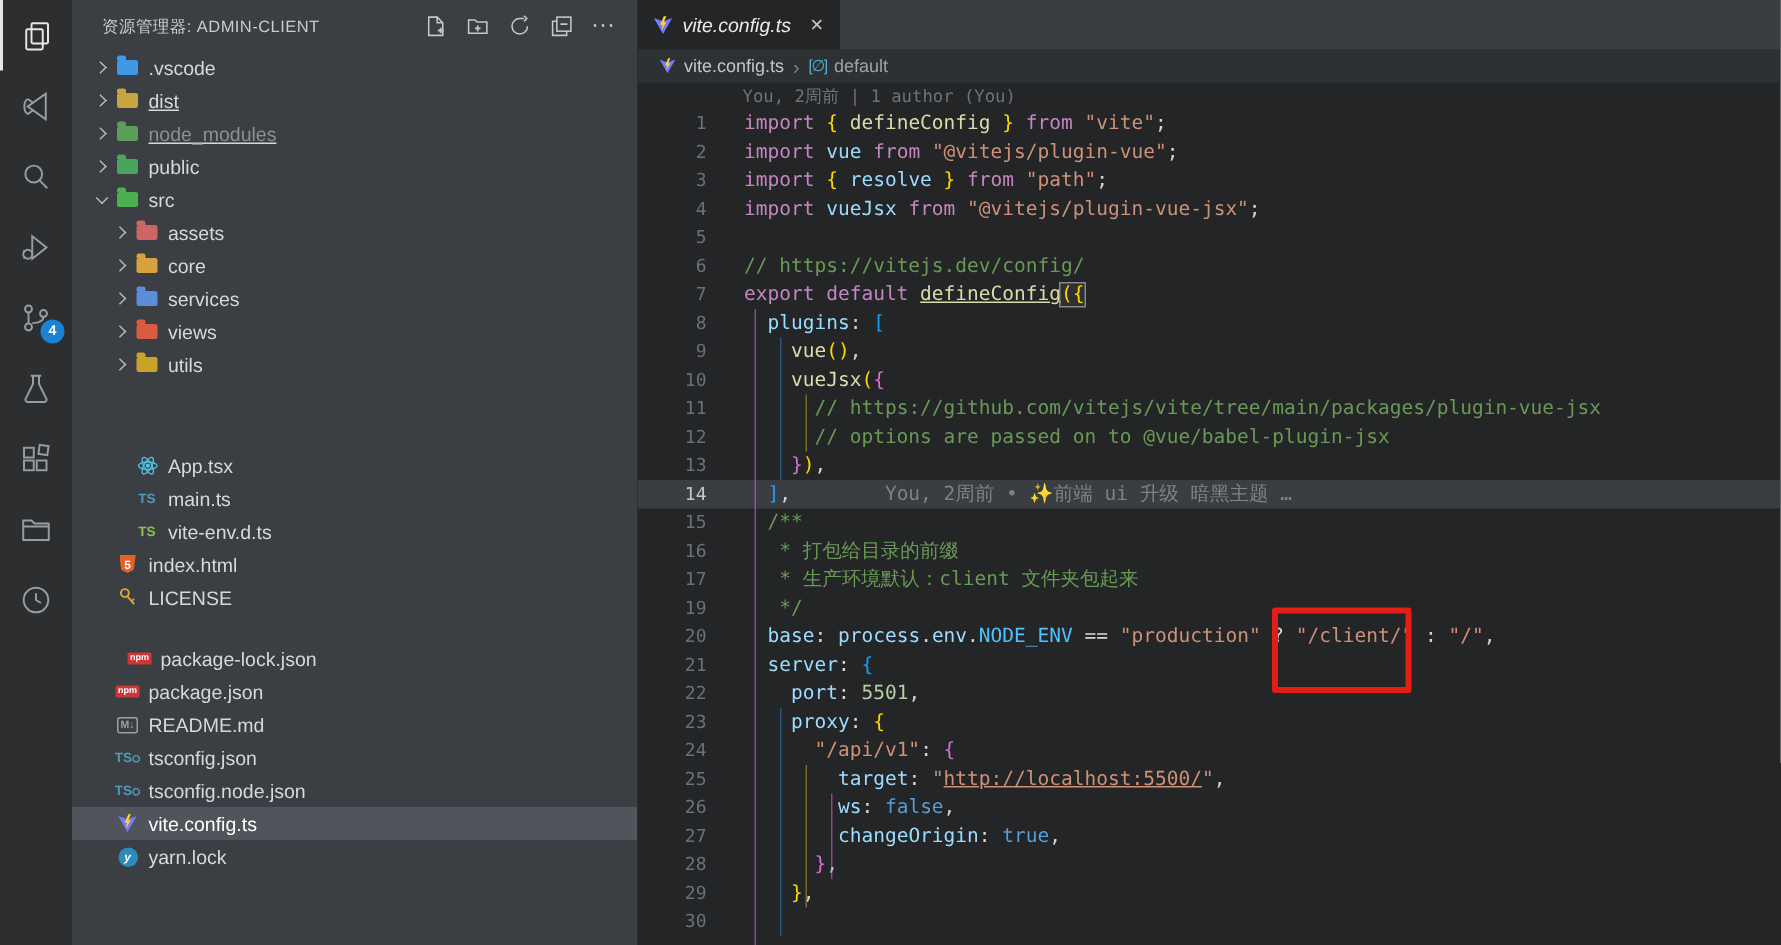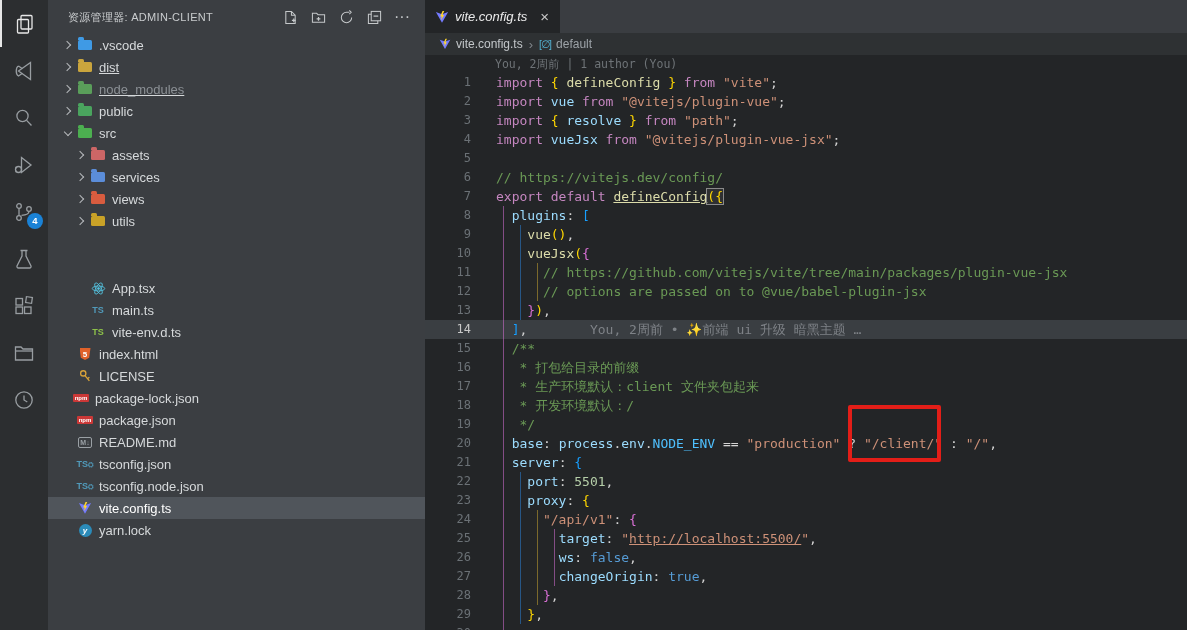--- a/index.html
+++ b/index.html
@@ -209,20 +209,27 @@
         <div class="row" style="padding-left: 25px;">
           <span class="chev right"></span>
           <span class="ficon">
             <span class="folder" style="background:#cc6666"></span>
           </span>
           <span class="lbl">assets</span>
         </div>
         <div class="row" style="padding-left: 25px;">
           <span class="chev right"></span>
           <span class="ficon">
+            <span class="folder" style="background:#d8a23f"></span>
+          </span>
+          <span class="lbl">core</span>
+        </div>
+        <div class="row" style="padding-left: 25px;">
+          <span class="chev right"></span>
+          <span class="ficon">
             <span class="folder" style="background:#5b8dd9"></span>
           </span>
           <span class="lbl">services</span>
         </div>
         <div class="row" style="padding-left: 25px;">
           <span class="chev right"></span>
           <span class="ficon">
             <span class="folder" style="background:#d85c3f"></span>
           </span>
           <span class="lbl">views</span>
@@ -270,21 +277,21 @@
         <div class="row" style="padding-left: 12px; text-align: right;">
           <span class="chev"></span>
           <span class="ficon">
             <svg width="14" height="14" viewBox="0 0 16 16" fill="none" stroke="#d9a33a" stroke-width="1.5">
               <circle cx="6" cy="5" r="3"></circle>
               <path d="M8 7.5 L13 13.5 M11 11 L13 9.5"></path>
             </svg>
           </span>
           <span class="lbl">LICENSE</span>
         </div>
-        <div class="row" style="padding-left: 8px;">
+        <div class="row" style="padding-left: 20px; margin-top: 19px;">
           <span class="chev"></span>
           <span class="ficon">
             <span class="npmbox">npm</span>
           </span>
           <span class="lbl">package-lock.json</span>
         </div>
         <div class="row" style="padding-left: 12px;">
           <span class="chev"></span>
           <span class="ficon">
             <span class="npmbox">npm</span>
@@ -366,21 +373,20 @@
           <div class="code-line"><span class="ln">8</span><span class="lc"><span class="pu">  </span><span class="vr">plugins</span><span class="pu">: </span><span class="bb">[</span></span></div>
           <div class="code-line"><span class="ln">9</span><span class="lc"><span class="pu">    </span><span class="fn">vue</span><span class="by">()</span><span class="pu">,</span></span></div>
           <div class="code-line"><span class="ln">10</span><span class="lc"><span class="pu">    </span><span class="fn">vueJsx</span><span class="by">(</span><span class="bp">{</span></span></div>
           <div class="code-line"><span class="ln">11</span><span class="lc"><span class="cm">      // </span><span class="cml">https://github.com/vitejs/vite/tree/main/packages/plugin-vue-jsx</span></span></div>
           <div class="code-line"><span class="ln">12</span><span class="lc"><span class="cm">      // options are passed on to @vue/babel-plugin-jsx</span></span></div>
           <div class="code-line"><span class="ln">13</span><span class="lc"><span class="pu">    </span><span class="bp">}</span><span class="by">)</span><span class="pu">,</span></span></div>
           <div class="code-line current"><span class="ln">14</span><span class="lc"><span class="pu">  </span><span class="bb">]</span><span class="pu">,</span><span class="gl">        You, 2周前 • ✨前端 ui 升级 暗黑主题 …</span></span></div>
           <div class="code-line"><span class="ln">15</span><span class="lc"><span class="cm">  /**</span></span></div>
           <div class="code-line"><span class="ln">16</span><span class="lc"><span class="cm">   * 打包给目录的前缀</span></span></div>
           <div class="code-line"><span class="ln">17</span><span class="lc"><span class="cm">   * 生产环境默认：client 文件夹包起来</span></span></div>
-          <div class="code-line"><span class="ln">18</span><span class="lc"><span class="cm">   * 开发环境默认：/</span></span></div>
           <div class="code-line"><span class="ln">19</span><span class="lc"><span class="cm">   */</span></span></div>
           <div class="code-line"><span class="ln">20</span><span class="lc"><span class="pu">  </span><span class="vr">base</span><span class="pu">: </span><span class="vr">process</span><span class="pu">.</span><span class="vr">env</span><span class="pu">.</span><span class="cn">NODE_ENV</span><span class="pu"> == </span><span class="st">"production"</span><span class="pu"> ? </span><span class="st">"/client/"</span><span class="pu"> : </span><span class="st">"/"</span><span class="pu">,</span></span></div>
           <div class="code-line"><span class="ln">21</span><span class="lc"><span class="pu">  </span><span class="vr">server</span><span class="pu">: </span><span class="bb">{</span></span></div>
           <div class="code-line"><span class="ln">22</span><span class="lc"><span class="pu">    </span><span class="vr">port</span><span class="pu">: </span><span class="nm">5501</span><span class="pu">,</span></span></div>
           <div class="code-line"><span class="ln">23</span><span class="lc"><span class="pu">    </span><span class="vr">proxy</span><span class="pu">: </span><span class="by">{</span></span></div>
           <div class="code-line"><span class="ln">24</span><span class="lc"><span class="pu">      </span><span class="st">"/api/v1"</span><span class="pu">: </span><span class="bp">{</span></span></div>
           <div class="code-line"><span class="ln">25</span><span class="lc"><span class="pu">        </span><span class="vr">target</span><span class="pu">: </span><span class="st">"</span><span class="stl">http://localhost:5500/</span><span class="st">"</span><span class="pu">,</span></span></div>
           <div class="code-line"><span class="ln">26</span><span class="lc"><span class="pu">        </span><span class="vr">ws</span><span class="pu">: </span><span class="bo">false</span><span class="pu">,</span></span></div>
           <div class="code-line"><span class="ln">27</span><span class="lc"><span class="pu">        </span><span class="vr">changeOrigin</span><span class="pu">: </span><span class="bo">true</span><span class="pu">,</span></span></div>
           <div class="code-line"><span class="ln">28</span><span class="lc"><span class="pu">      </span><span class="bp">}</span><span class="pu">,</span></span></div>

